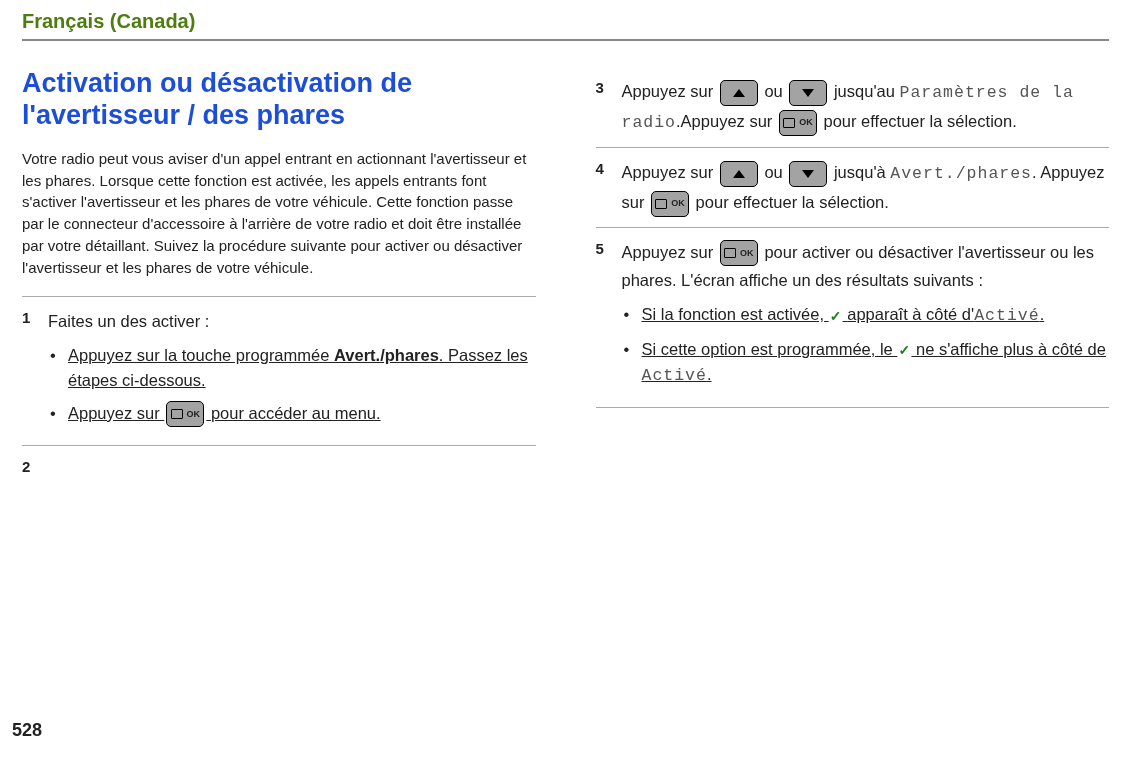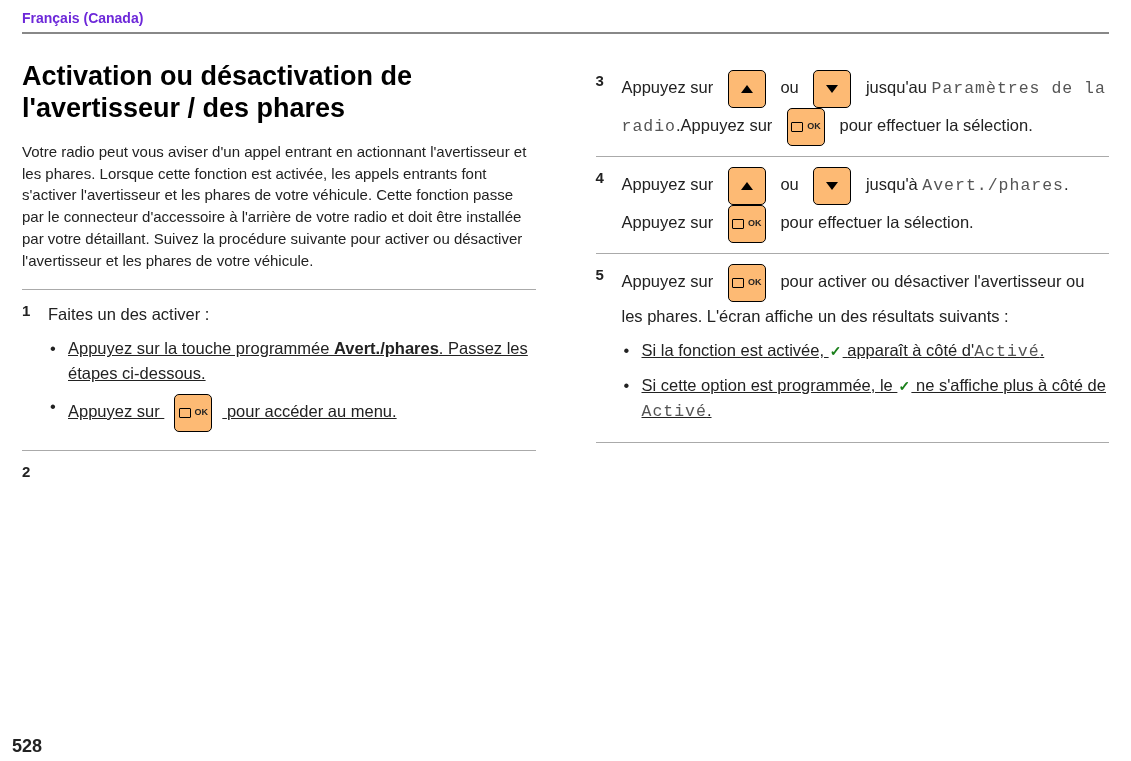--- a/index.html
+++ b/index.html
@@ -6,37 +6,37 @@
     body {
       font-family: Arial, Helvetica, sans-serif;
       width: 1131px;
       height: 761px;
       background: #fff;
       color: #222;
       position: relative;
       padding: 10px 22px 0 22px;
     }
     .lang-header {
-      font-size: 14px;
-      font-weight: bold;
-      color: #6d28d9;
+      font-size: 20px;
+      font-weight: bold;
+      color: #4d7c0f;
       padding-bottom: 6px;
       border-bottom: 2px solid #888;
       margin-bottom: 26px;
     }
     .columns {
       display: flex;
       gap: 60px;
     }
     .col {
       flex: 1;
       min-width: 0;
     }
     .section-title {
-      color: #000000;
+      color: #1d4ed8;
       font-size: 27px;
       font-weight: bold;
       line-height: 1.2;
       margin-bottom: 16px;
     }
     .body-text {
       font-size: 15px;
       line-height: 1.45;
       margin-bottom: 18px;
     }
@@ -78,26 +78,26 @@
     .mono {
       font-family: "Courier New", Courier, monospace;
       color: #555;
       letter-spacing: 1px;
     }
     .btn-icon {
       display: inline-flex;
       align-items: center;
       justify-content: center;
       width: 38px;
-      height: 38px;
+      height: 26px;
       border: 1.5px solid #000;
       border-radius: 5px;
-      background: #fdba74;
+      background: #a3a3a3;
       vertical-align: middle;
-      margin: 0 10px;
+      margin: 0 2px;
     }
     .btn-ok {
       font-size: 9px;
       font-weight: bold;
       letter-spacing: 0;
       gap: 2px;
     }
     .btn-ok::before {
       content:"";
       display:inline-block;
@@ -129,21 +129,21 @@
       height: 14px;
       color: #1a7f1a;
       font-weight: bold;
       font-size: 14px;
       vertical-align: middle;
     }
     .check-icon::before { content: "✓"; }
     .page-num {
       position: absolute;
       left: 12px;
-      bottom: 4px;
+      bottom: 20px;
       font-weight: bold;
       font-size: 18px;
     }
     .step-end-border { border-bottom: 1px solid #aaa; }
     b { font-weight: bold; }
   </style>
 </head>
 <body>
 
 <div class="lang-header">Français (Canada)</div>

